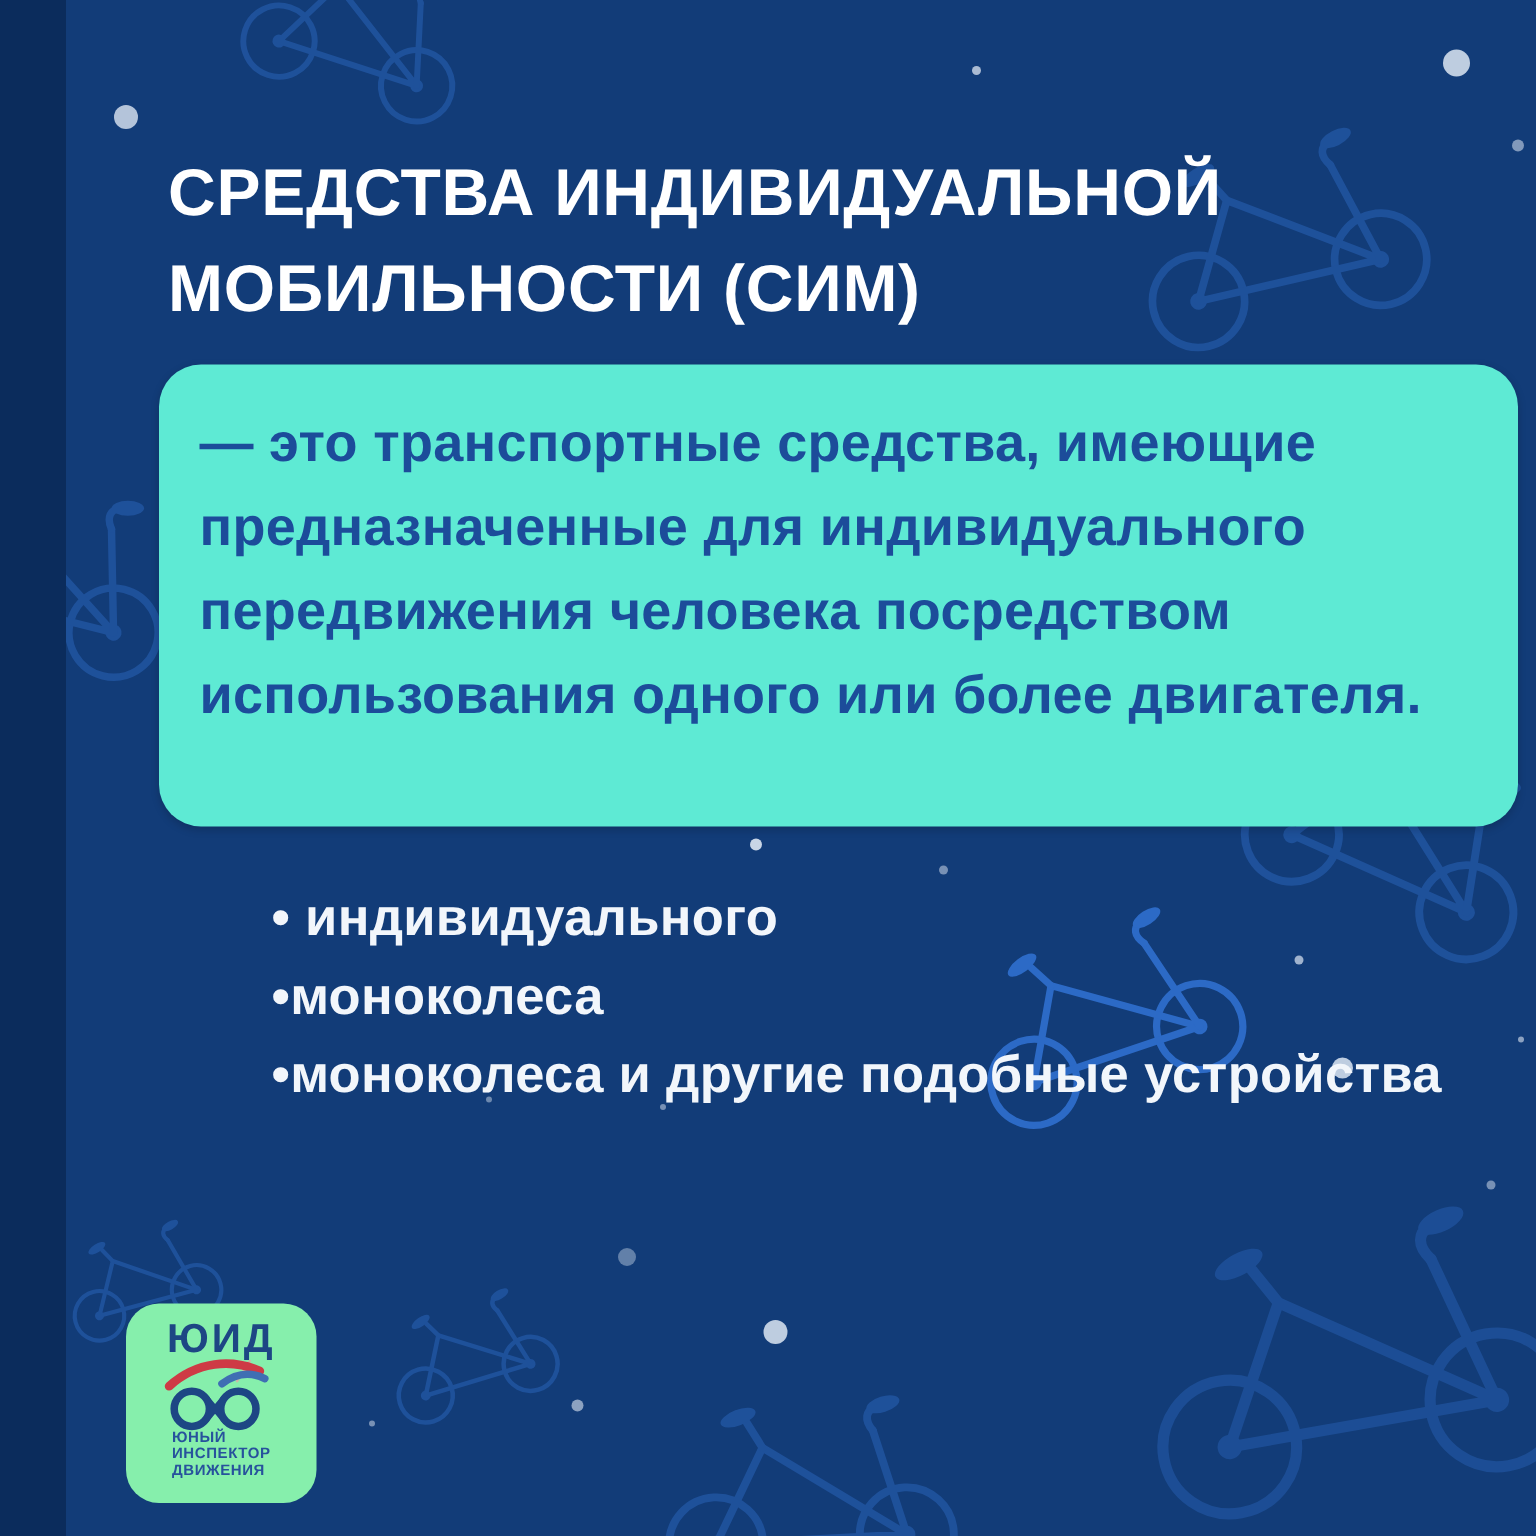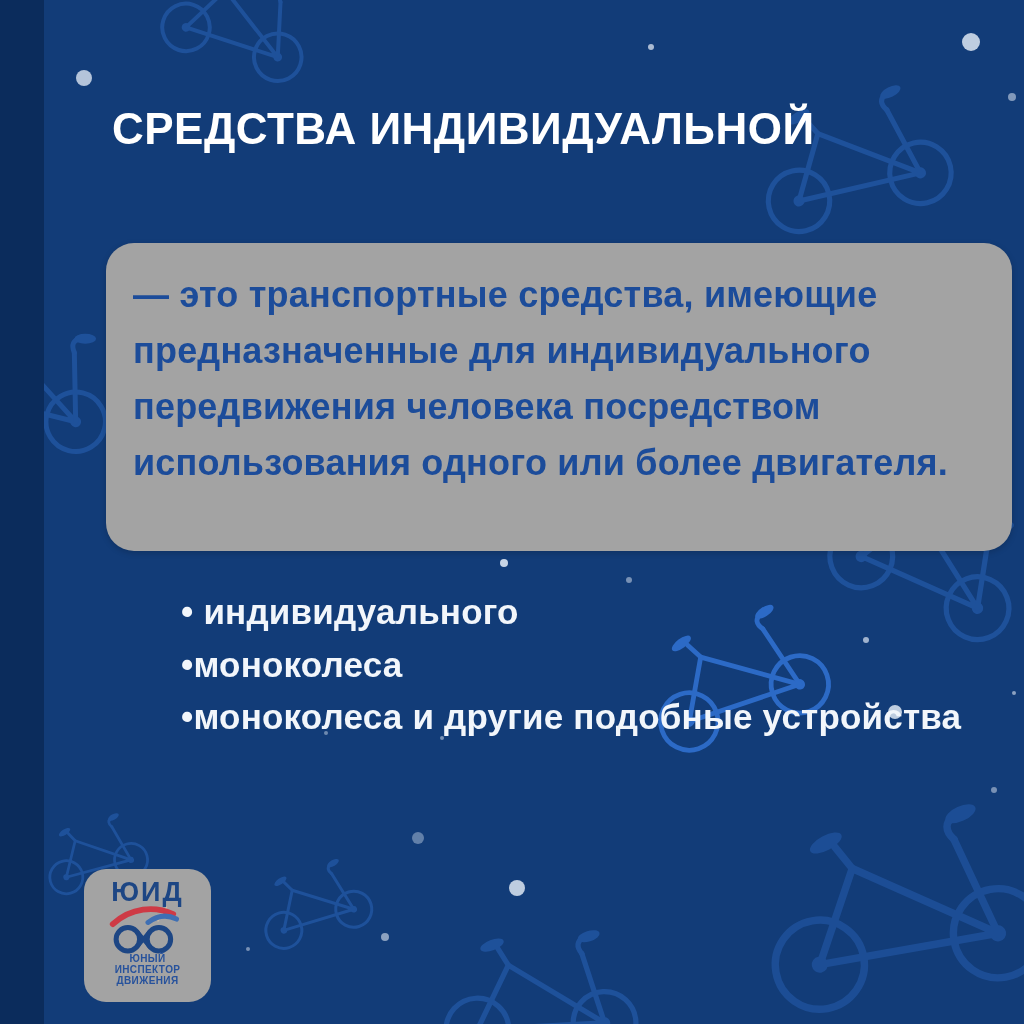--- a/index.html
+++ b/index.html
@@ -17,48 +17,48 @@
   .dot{fill:#dde6f2;}
 
   .header{position:absolute;left:68px;top:97px;}
   .header .hline{
     font-size:44px;font-weight:bold;color:#ffffff;
     line-height:64px;letter-spacing:.5px;white-space:nowrap;
   }
 
   .card{
     position:absolute;left:62px;top:243px;width:906px;height:308px;
-    background:#a3a3a3;border-radius:28px;box-sizing:border-box;
+    background:#5eead4;border-radius:28px;box-sizing:border-box;
     padding:24px 6px 0 27px;
     box-shadow:0 2px 6px rgba(0,0,0,.18);
   }
   .card .cline{
     margin:0;font-size:36px;font-weight:bold;color:#1c4c9a;
     line-height:56px;letter-spacing:.2px;white-space:nowrap;
   }
 
   .sim-list{position:absolute;left:137px;top:586px;margin:0;padding:0;}
   .sim-list li{
     list-style:none;font-size:35px;font-weight:bold;color:#f2f6fb;
     line-height:52.5px;letter-spacing:.2px;white-space:nowrap;
   }
 
   .logo{
     position:absolute;left:40px;top:869px;width:127px;height:133px;
-    background:#a3a3a3;border-radius:22px;box-sizing:border-box;
+    background:#86efac;border-radius:22px;box-sizing:border-box;
     display:flex;flex-direction:column;align-items:center;padding-top:9px;
   }
   .logo-acronym{
     font-size:27px;font-weight:bold;color:#1d4684;
     letter-spacing:2px;line-height:28px;
   }
   .logo-glyph{width:94px;height:52px;margin-top:-2px;}
   .logo-caption{
     font-size:10px;font-weight:bold;color:#27529c;
-    text-align:center;line-height:11px;letter-spacing:.4px;margin-top:-3px;
+    text-align:left;line-height:11px;letter-spacing:.4px;margin-top:-3px;
   }
 </style>
 </head>
 <body>
 
 <div class="poster">
 
   <svg class="bg" viewBox="0 0 1024 1024" aria-hidden="true">
     <defs>
       <g id="bike" fill="none" stroke="currentColor" stroke-width="5.5" stroke-linecap="round" stroke-linejoin="round">
@@ -98,20 +98,21 @@
     <circle class="dot" cx="282" cy="733" r="2" opacity=".45"></circle>
     <circle class="dot" cx="374" cy="838" r="6" opacity=".4"></circle>
     <circle class="dot" cx="473" cy="888" r="8" opacity=".85"></circle>
     <circle class="dot" cx="341" cy="937" r="4" opacity=".6"></circle>
     <circle class="dot" cx="204" cy="949" r="2" opacity=".5"></circle>
     <circle class="dot" cx="950" cy="790" r="3" opacity=".5"></circle>
   </svg>
 
   <div class="header">
     <div class="hline">СРЕДСТВА ИНДИВИДУАЛЬНОЙ</div>
+    <div class="hline">МОБИЛЬНОСТИ (СИМ)</div>
   </div>
 
   <section class="card">
     <p class="cline">— это транспортные средства, имеющие</p>
     <p class="cline">предназначенные для индивидуального</p>
     <p class="cline">передвижения человека посредством</p>
     <p class="cline">использования одного или более двигателя.</p>
   </section>
 
   <ul class="sim-list">

